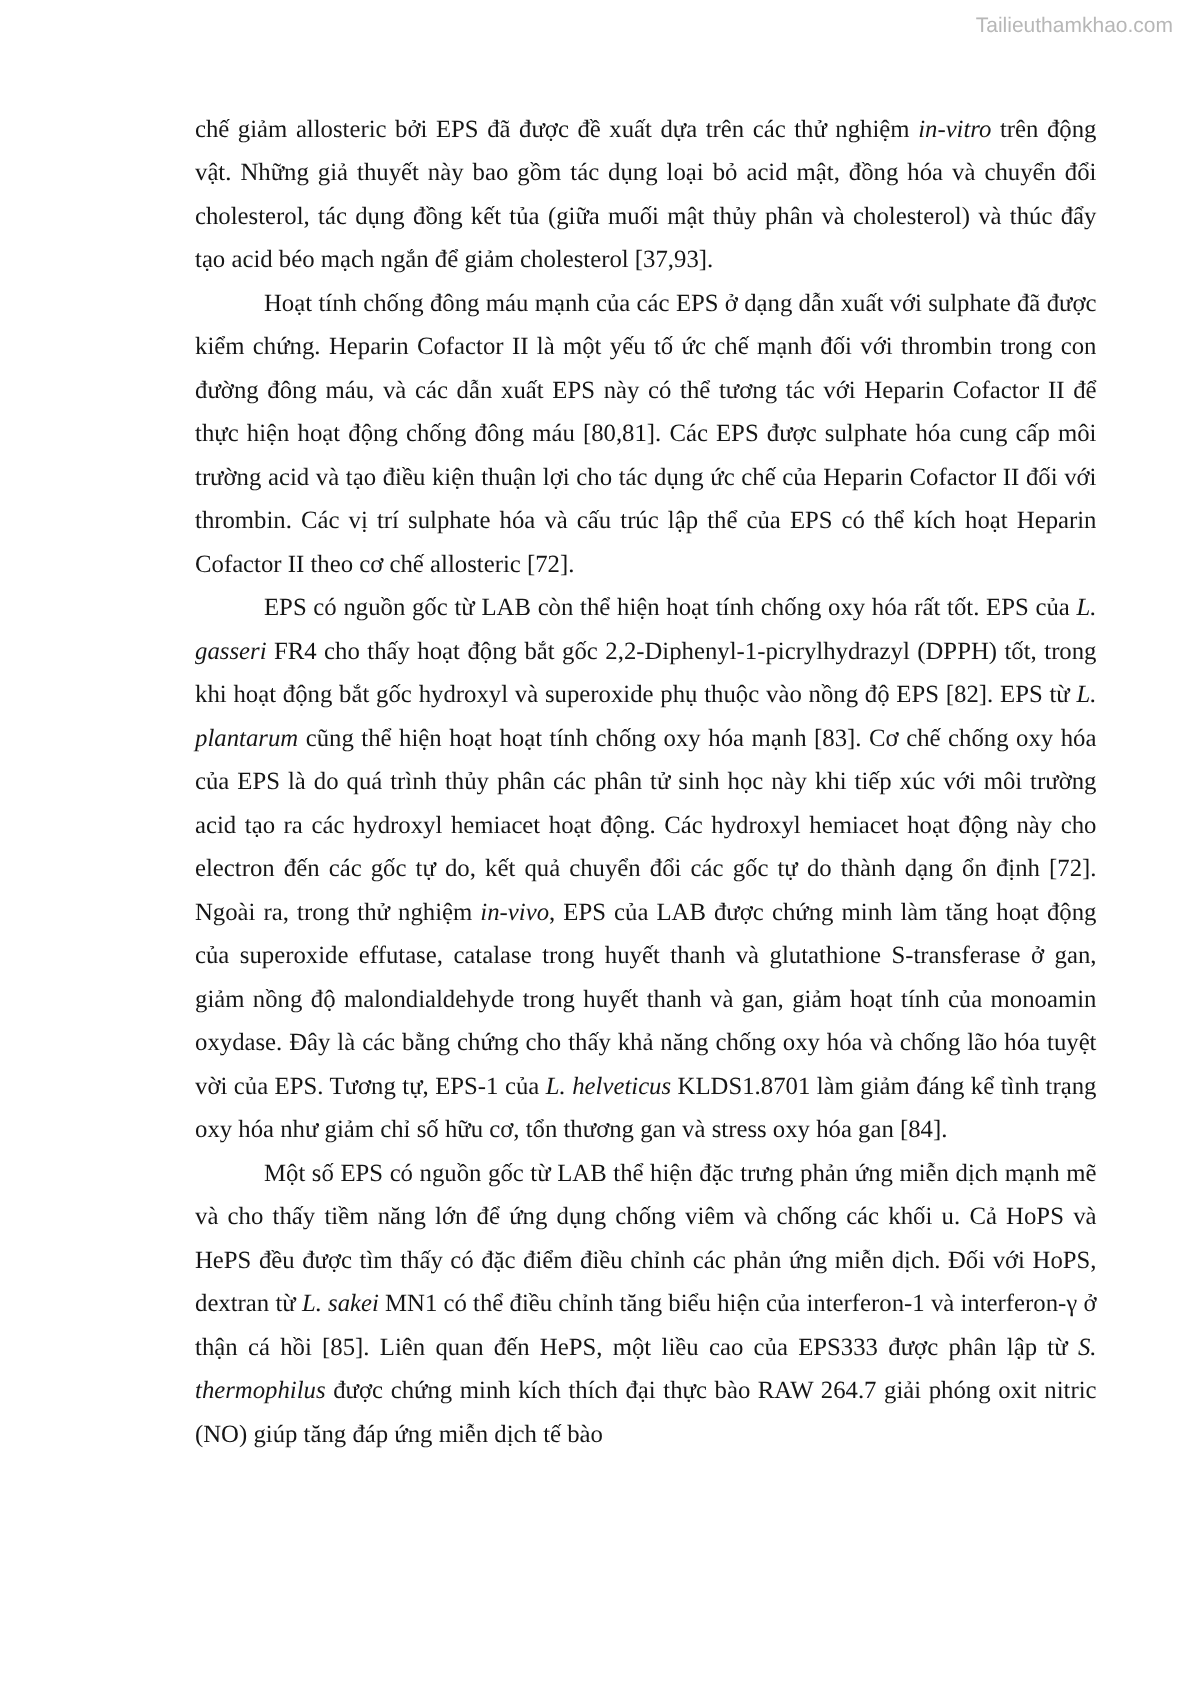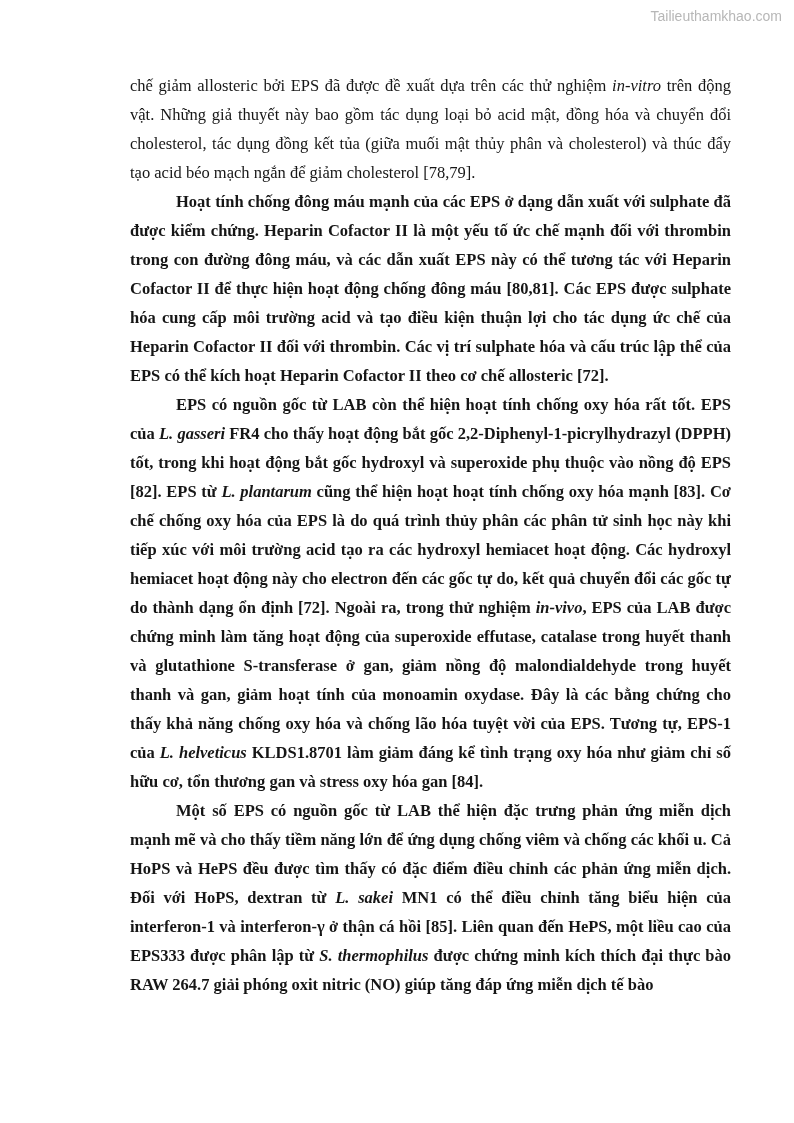--- a/index.html
+++ b/index.html
@@ -35,41 +35,40 @@
     line-height: 29px;
     text-align: justify;
     text-justify: inter-word;
   }
   .para {
     margin: 0;
     padding: 0;
   }
   .para.indent {
     text-indent: 46px;
-    font-weight: bold;
   }
   .page-number {
     position: absolute;
     left: 130px;
     width: 601px;
     top: 1036px;
     text-align: center;
     font-size: 15px;
     color: #222222;
     font-family: "Liberation Serif", "DejaVu Serif", serif;
   }
 </style>
 </head>
 <body>
 
 <div class="page">
 
   <div class="watermark">Tailieuthamkhao.com</div>
 
   <div class="content">
-    <p class="para"><span>chế giảm allosteric bởi EPS đã được đề xuất dựa trên các thử nghiệm </span><i>in-vitro</i><span> trên động vật. Những giả thuyết này bao gồm tác dụng loại bỏ acid mật, đồng hóa và chuyển đổi cholesterol, tác dụng đồng kết tủa (giữa muối mật thủy phân và cholesterol) và thúc đẩy tạo acid béo mạch ngắn để giảm cholesterol [78,79].</span></p>
+    <p class="para"><span>chế giảm allosteric bởi EPS đã được đề xuất dựa trên các thử nghiệm </span><i>in-vitro</i><span> trên động vật. Những giả thuyết này bao gồm tác dụng loại bỏ acid mật, đồng hóa và chuyển đổi cholesterol, tác dụng đồng kết tủa (giữa muối mật thủy phân và cholesterol) và thúc đẩy tạo acid béo mạch ngắn để giảm cholesterol [37,93].</span></p>
     <p class="para indent"><span>Hoạt tính chống đông máu mạnh của các EPS ở dạng dẫn xuất với sulphate đã được kiểm chứng. Heparin Cofactor II là một yếu tố ức chế mạnh đối với thrombin trong con đường đông máu, và các dẫn xuất EPS này có thể tương tác với Heparin Cofactor II để thực hiện hoạt động chống đông máu [80,81]. Các EPS được sulphate hóa cung cấp môi trường acid và tạo điều kiện thuận lợi cho tác dụng ức chế của Heparin Cofactor II đối với thrombin. Các vị trí sulphate hóa và cấu trúc lập thể của EPS có thể kích hoạt Heparin Cofactor II theo cơ chế allosteric [72].</span></p>
     <p class="para indent"><span>EPS có nguồn gốc từ LAB còn thể hiện hoạt tính chống oxy hóa rất tốt. EPS của </span><i>L. gasseri</i><span> FR4 cho thấy hoạt động bắt gốc 2,2-Diphenyl-1-picrylhydrazyl (DPPH) tốt, trong khi hoạt động bắt gốc hydroxyl và superoxide phụ thuộc vào nồng độ EPS [82]. EPS từ </span><i>L. plantarum</i><span> cũng thể hiện hoạt hoạt tính chống oxy hóa mạnh [83]. Cơ chế chống oxy hóa của EPS là do quá trình thủy phân các phân tử sinh học này khi tiếp xúc với môi trường acid tạo ra các hydroxyl hemiacet hoạt động. Các hydroxyl hemiacet hoạt động này cho electron đến các gốc tự do, kết quả chuyển đổi các gốc tự do thành dạng ổn định [72]. Ngoài ra, trong thử nghiệm </span><i>in-vivo</i><span>, EPS của LAB được chứng minh làm tăng hoạt động của superoxide effutase, catalase trong huyết thanh và glutathione S-transferase ở gan, giảm nồng độ malondialdehyde trong huyết thanh và gan, giảm hoạt tính của monoamin oxydase. Đây là các bằng chứng cho thấy khả năng chống oxy hóa và chống lão hóa tuyệt vời của EPS. Tương tự, EPS-1 của </span><i>L. helveticus</i><span> KLDS1.8701 làm giảm đáng kể tình trạng oxy hóa như giảm chỉ số hữu cơ, tổn thương gan và stress oxy hóa gan [84].</span></p>
     <p class="para indent"><span>Một số EPS có nguồn gốc từ LAB thể hiện đặc trưng phản ứng miễn dịch mạnh mẽ và cho thấy tiềm năng lớn để ứng dụng chống viêm và chống các khối u. Cả HoPS và HePS đều được tìm thấy có đặc điểm điều chỉnh các phản ứng miễn dịch. Đối với HoPS, dextran từ </span><i>L. sakei</i><span> MN1 có thể điều chỉnh tăng biểu hiện của interferon-1 và interferon-γ ở thận cá hồi [85]. Liên quan đến HePS, một liều cao của EPS333 được phân lập từ </span><i>S. thermophilus</i><span> được chứng minh kích thích đại thực bào RAW 264.7 giải phóng oxit nitric (NO) giúp tăng đáp ứng miễn dịch tế bào</span></p>
   </div>
 
 
 </div>
 
 </body></html>

